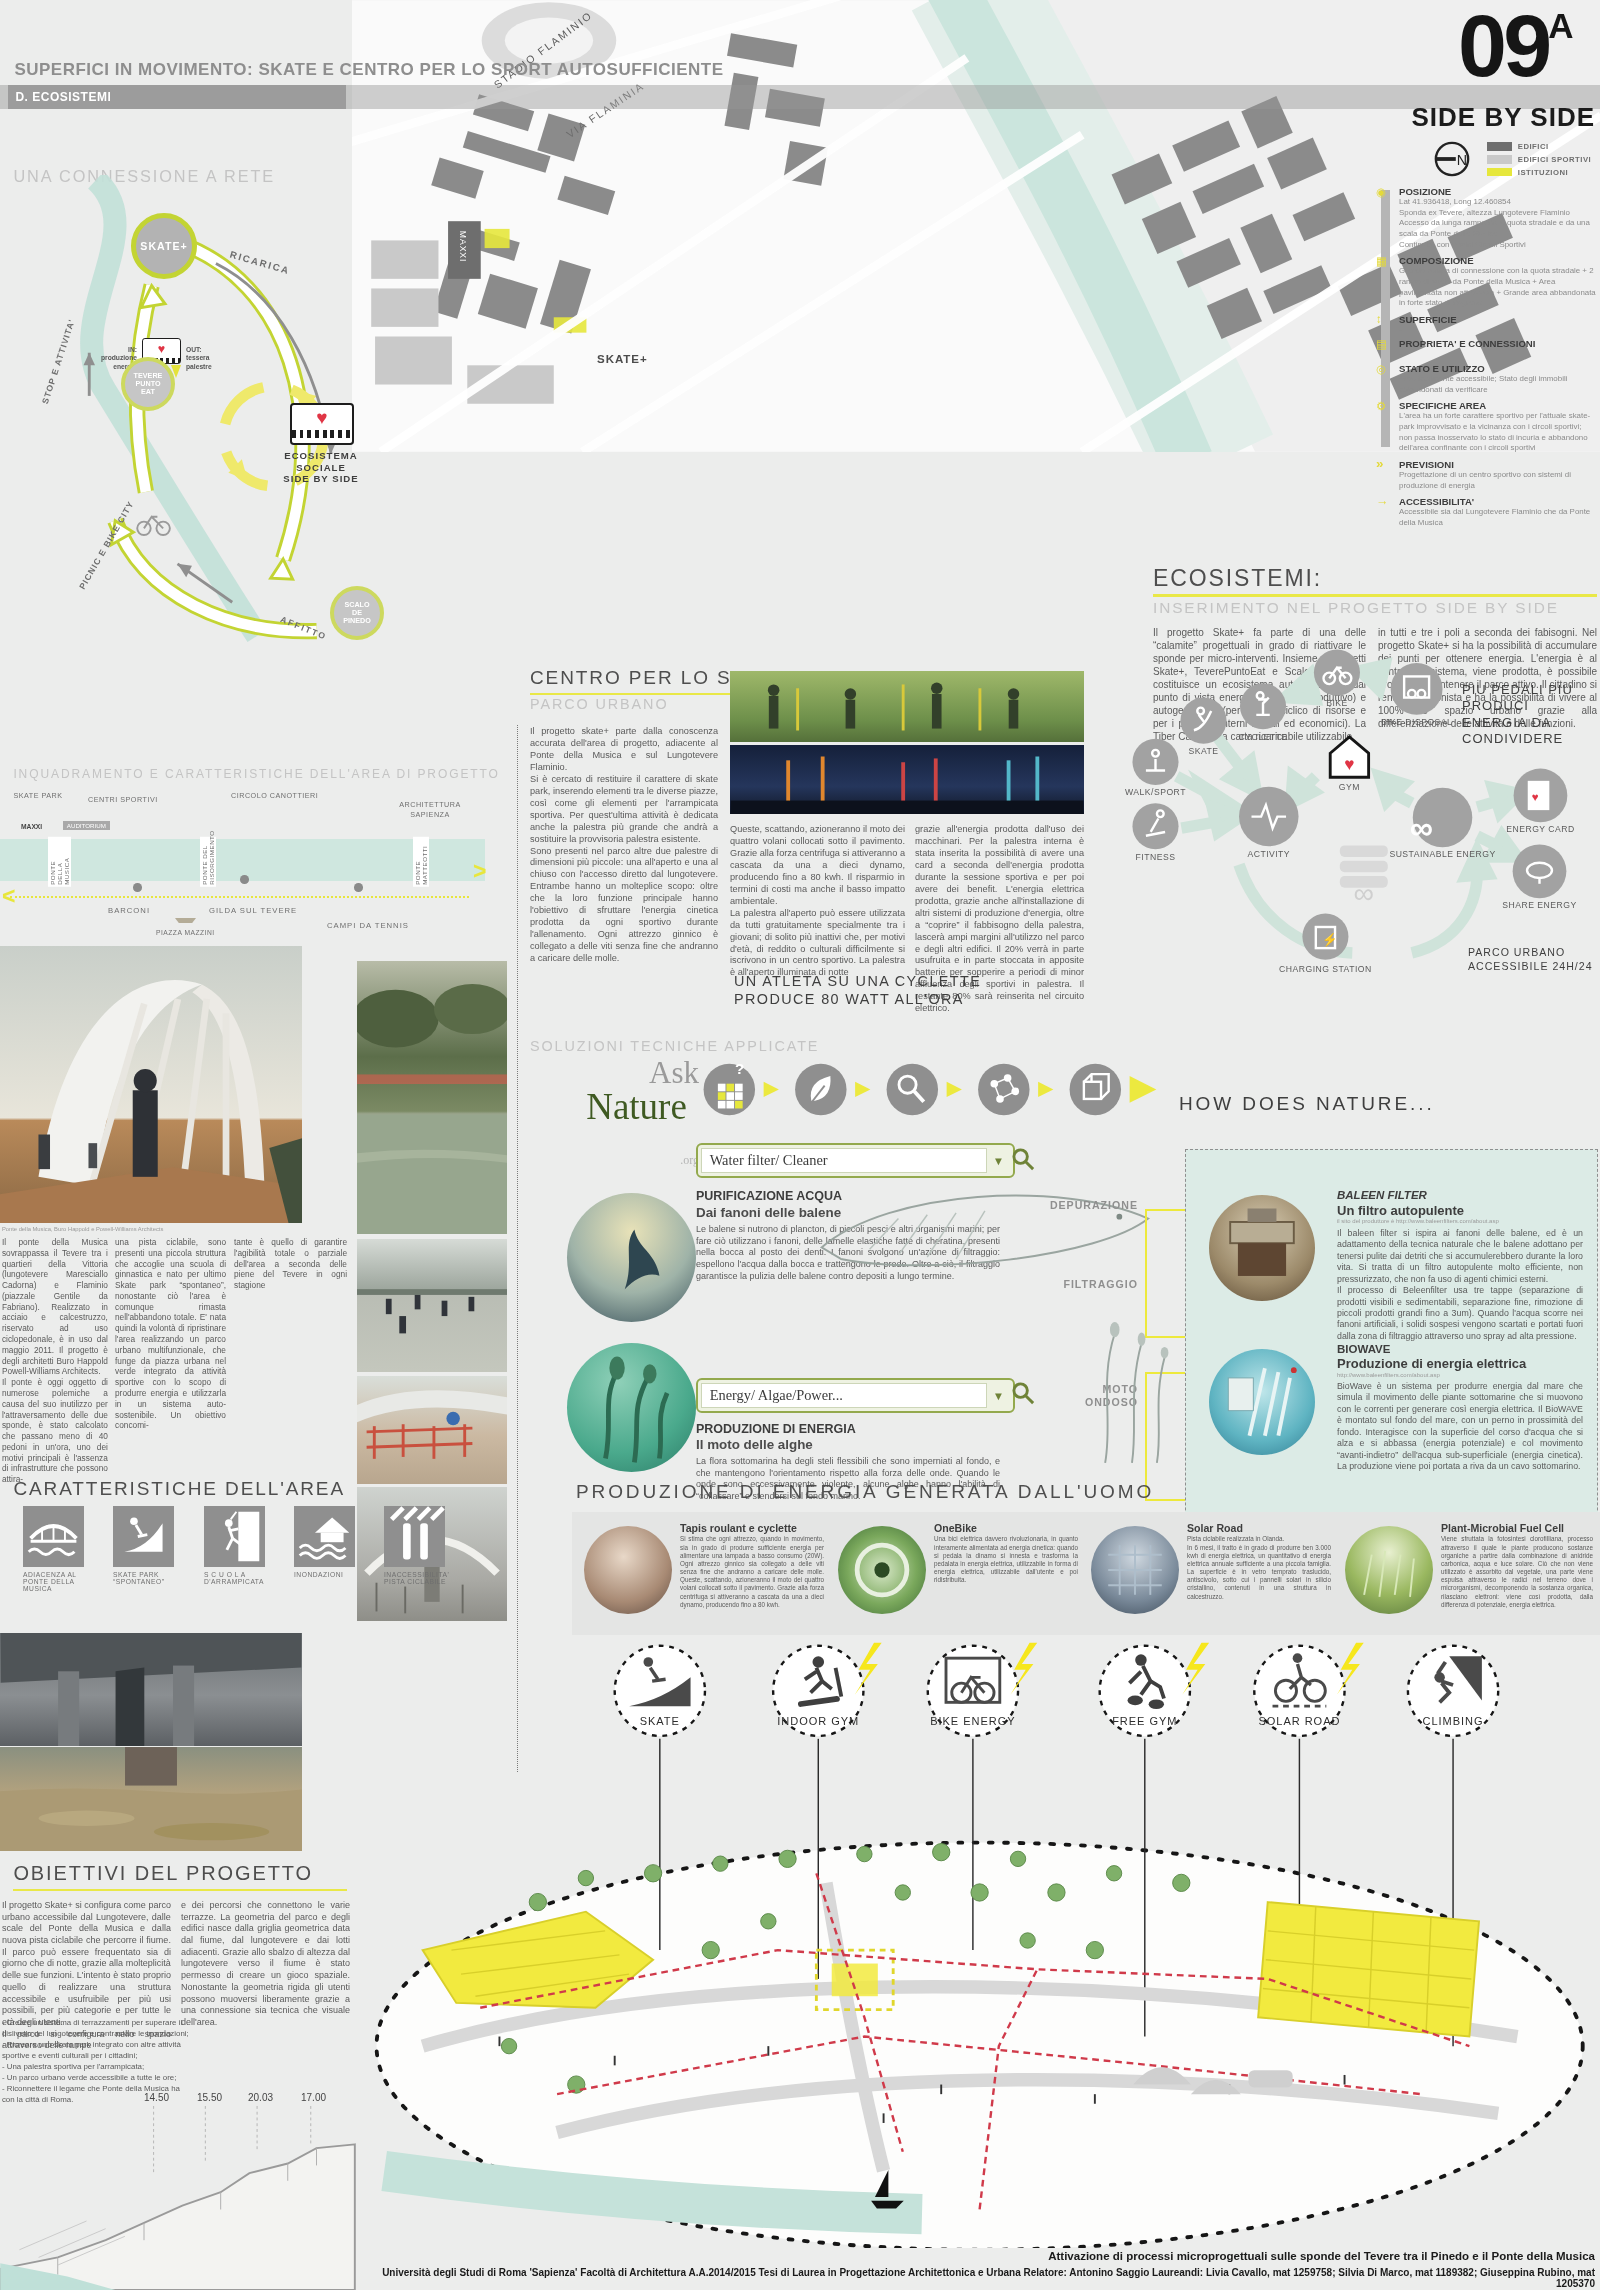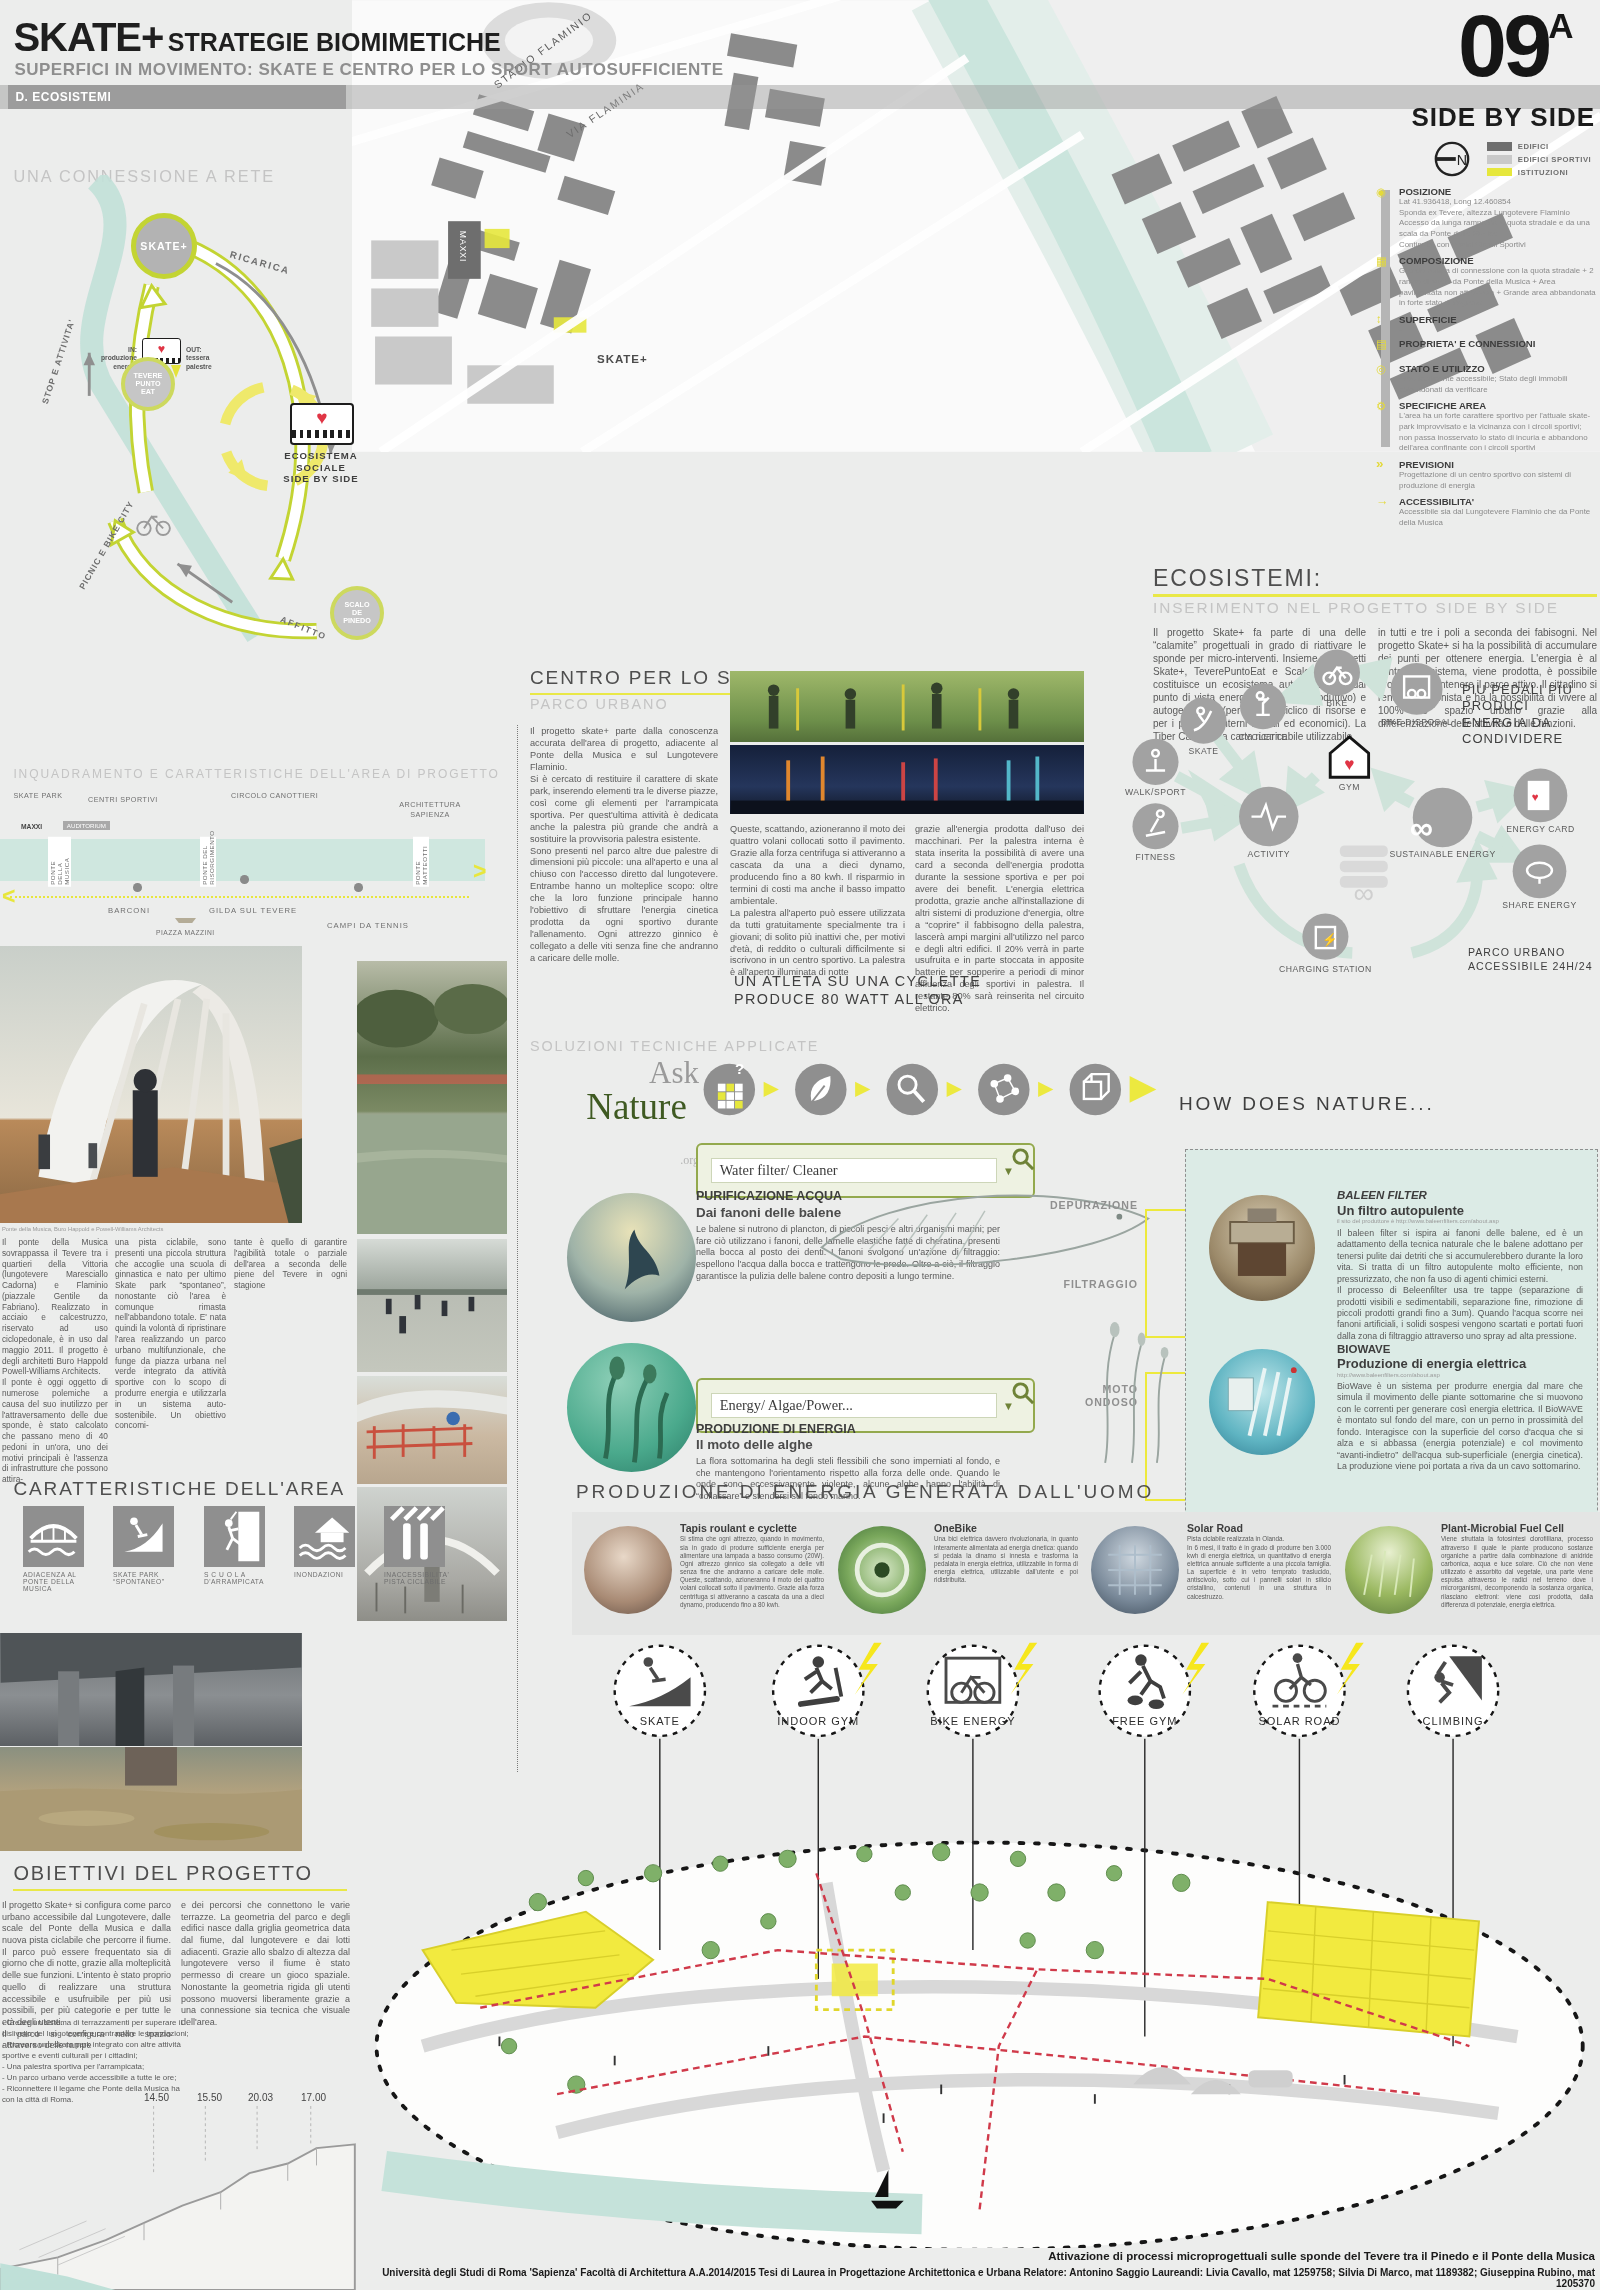--- a/index.html
+++ b/index.html
@@ -10,21 +10,21 @@
   .under{border-bottom:2.9px solid #e9e847;padding-bottom:3.8px;}
   .subh{color:#c4c4c4;letter-spacing:1.9px;font-weight:400;}
   .body-t{color:#5a5a5a;text-align:justify;line-height:1.3;}
   .pre{white-space:pre-line;}
   .vchip{writing-mode:vertical-rl;transform:rotate(180deg);font-size:6.2px;color:#6f6f6f;
          background:#fff;padding:1.9px 1px;letter-spacing:0.5px;}
   .lbl{color:#6f6f6f;letter-spacing:0.5px;}
   .node{border-radius:50%;display:flex;align-items:center;justify-content:center;text-align:center;}
   .ph{overflow:hidden;}
   svg text{font-family:"Liberation Sans",sans-serif;}
-  .searchbar{border:2.9px solid #93a94d;border-radius:5.8px;background:#eef2e2;display:flex;align-items:center;padding:13px;}
+  .searchbar{border:2.9px solid #93a94d;border-radius:5.8px;background:#eef2e2;display:flex;align-items:center;padding:3px;}
   .searchin{flex:1;background:#fff;border:1px solid #cdd6b8;height:23px;display:flex;align-items:center;
             padding:0 7.7px;font-family:"Liberation Serif",serif;font-size:14.4px;color:#3c3c3c;}
 </style>
 </head>
 <body>
 
 <div class="poster">
 
   <div class="abs ph" style="left:352px;top:0;width:1249px;height:452px;">
     <svg width="1249" height="452" viewBox="0 0 1300 470">
@@ -92,24 +92,20 @@
         <path d="M240,470 L760,140" fill="none"></path>
           <path d="M760,470 L1300,120" fill="none"></path>
       </g>
       <text transform="rotate(-37 185 62)" x="140" y="66" font-size="11" fill="#5d5d5d" letter-spacing="2">STADIO FLAMINIO</text>
       <text transform="rotate(-34 255 120)" x="218" y="124" font-size="11" fill="#6d6d6d" letter-spacing="2">VIA FLAMINIA</text>
       <text transform="rotate(90 112 240)" x="112" y="240" font-size="9" fill="#ffffff" letter-spacing="1">MAXXI</text>
       <text x="255" y="378" font-size="12" fill="#4c4c4c" letter-spacing="1" font-weight="bold">SKATE+</text>
     </svg>
   </div>
 
-  <div class="abs" style="left:13.4px;top:15.4px;font-weight:bold;color:#1f1f1f;">
-    <span style="font-size:40px;letter-spacing:-1px;">SKATE+</span>
-    <span style="font-size:25px;letter-spacing:0;">STRATEGIE BIOMIMETICHE</span>
-  </div>
   <div class="abs" style="left:14.4px;top:60px;font-size:17px;font-weight:bold;color:#8e8e8e;letter-spacing:0.5px;">SUPERFICI IN MOVIMENTO: SKATE E CENTRO PER LO SPORT AUTOSUFFICIENTE</div>
   <div class="abs" style="left:0;top:85px;width:1601px;height:24px;background:rgba(150,150,150,.45);"></div>
   <div class="abs" style="left:7.7px;top:85px;width:338px;height:24px;background:#9c9c9c;display:flex;align-items:center;">
     <span style="color:#fff;font-weight:bold;font-size:12px;margin-left:7.7px;letter-spacing:0.5px;">D. ECOSISTEMI</span>
   </div>
 
   <div class="abs" style="left:1458px;top:1.9px;color:#161616;">
     <span style="font-size:88px;font-weight:bold;letter-spacing:-3.8px;line-height:1;">09</span><span style="font-size:35px;font-weight:bold;vertical-align:38px;">A</span>
   </div>
   <div class="abs" style="left:1345px;top:102px;width:250px;text-align:right;font-size:26px;font-weight:bold;color:#1c1c1c;letter-spacing:1px;">SIDE BY SIDE</div>

